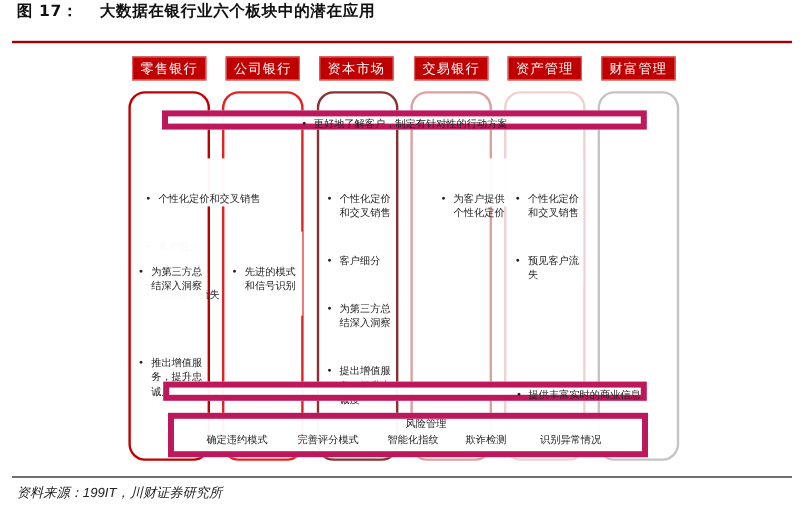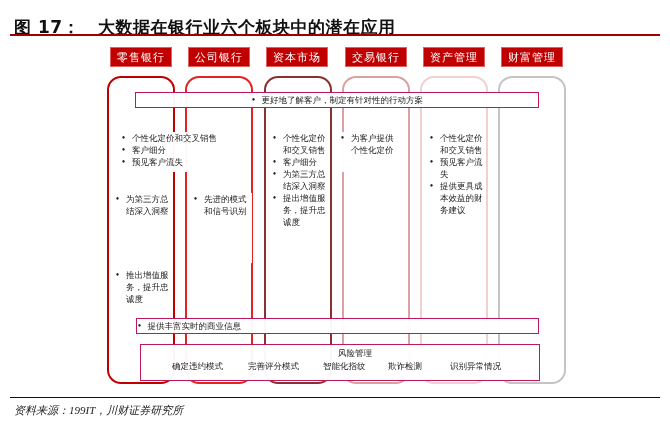--- a/index.html
+++ b/index.html
@@ -1,56 +1,56 @@
 <!DOCTYPE html>
 <html><head>
 <meta charset="utf-8">
 <style>
   * { margin: 0; padding: 0; box-sizing: border-box; }
   body {
     width: 670px; height: 424px; background: #fff; position: relative;
     font-family: "DejaVu Serif", "Liberation Serif", serif; color: #222; overflow: hidden;
   }
   .title {
-    position: absolute; left: 14px; top: 16px; height: 24px;
+    position: absolute; left: 14px; top: 0; height: 24px;
     font-family: "DejaVu Sans", "Liberation Sans", sans-serif;
-    font-weight: bold; font-size: 17px; color: #111; letter-spacing: 0.5px;
+    font-weight: bold; font-size: 13px; color: #111; letter-spacing: 0.5px;
     white-space: nowrap;
   }
   .title .num { margin-right: 18px; }
   .title-rule { position: absolute; left: 10px; top: 34px; width: 650px; height: 2px; background: #a00000; }
   .col-label {
     position: absolute; top: 47px; height: 20px; width: 62px;
     background: #c00000; color: #fff; font-size: 11px; text-align: center; line-height: 20px;
     letter-spacing: 1px; border: 1px solid #e06060;
   }
   .col-box {
     position: absolute; top: 76px; height: 308px; width: 68px;
     border: 2px solid; border-radius: 14px; background: transparent;
   }
   .band {
     position: absolute; background: rgba(255,255,255,0.96); font-size: 8.5px; line-height: 12px;
-    border: 1px solid #be185d;
+    border: 5px solid #be185d;
   }
   .band-top { left: 135px; top: 92px; width: 404px; height: 16px; text-align: center; line-height: 15px; }
-  .band-mid { left: 136px; top: 318px; width: 403px; height: 16px; text-align: left; line-height: 15px; }
+  .band-mid { left: 136px; top: 318px; width: 403px; height: 16px; text-align: right; line-height: 15px; }
   .band-bottom { left: 140px; top: 344px; width: 400px; height: 37px; }
   .group {
     position: absolute; background: rgba(255,255,255,0.97); font-size: 8.5px; line-height: 12px;
   }
   ul.bl { list-style: none; }
-  ul.bl li { position: relative; padding-left: 14px; }
+  ul.bl li { position: relative; padding-left: 14px; margin-top: 28px; }
   ul.bl li::before { content: "•"; position: absolute; left: 3px; top: 0; }
   .bottom-item { position: absolute; font-size: 8.5px; white-space: nowrap; }
   .bottom-rule { position: absolute; left: 10px; top: 397px; width: 650px; height: 1px; background: #111; }
   .source {
     position: absolute; left: 14px; top: 403px; font-size: 11px; font-style: italic; color: #222;
     font-family: "DejaVu Serif", serif;
   }
-  .source .en { font-family: Liberation Serif, serif; font-style: italic; }
+  .source .en { font-family: Liberation Sans, sans-serif; font-style: italic; }
 </style>
 </head>
 <body>
 
 <div class="title">
   <span class="num">图 17：</span><span>大数据在银行业六个板块中的潜在应用</span>
 </div>
 <div class="title-rule"></div>
 
 <div class="col-label" style="left:110px">零售银行</div>
@@ -99,31 +99,30 @@
 
 <div class="group" style="left:269px;top:132px;width:60px;height:112px;">
   <ul class="bl" style="width:58px">
     <li>个性化定价和交叉销售</li>
     <li>客户细分</li>
     <li>为第三方总结深入洞察</li>
     <li>提出增值服务，提升忠诚度</li>
   </ul>
 </div>
 
-<div class="group" style="left:337px;top:132px;width:60px;height:40px;">
+<div class="group" style="left:364px;top:132px;width:60px;height:40px;">
   <ul class="bl" style="width:58px">
     <li>为客户提供个性化定价</li>
   </ul>
 </div>
 
 <div class="group" style="left:426px;top:132px;width:60px;height:104px;">
   <ul class="bl" style="width:58px">
     <li>个性化定价和交叉销售</li>
     <li>预见客户流失</li>
-    <li>提供更具成本效益的财务建议</li>
   </ul>
 </div>
 
 <div class="band band-mid">
   <span>•&nbsp;&nbsp;</span><span>提供丰富实时的商业信息</span>
 </div>
 
 <div class="band band-bottom"></div>
 <div class="bottom-item" style="left:322px;top:348px;margin-left:16px;">风险管理</div>
 <div class="bottom-item" style="left:172px;top:361px;">确定违约模式</div>

